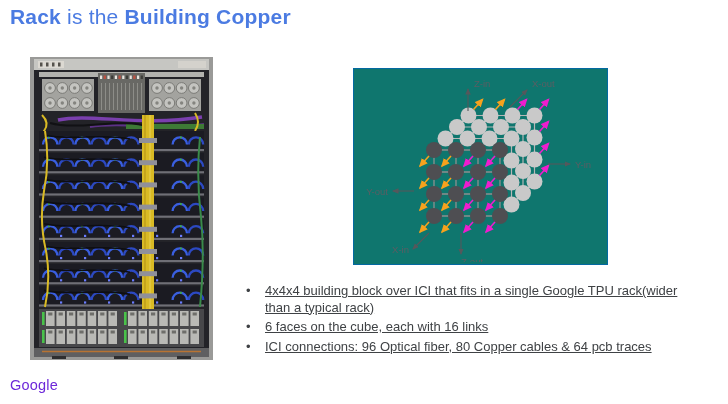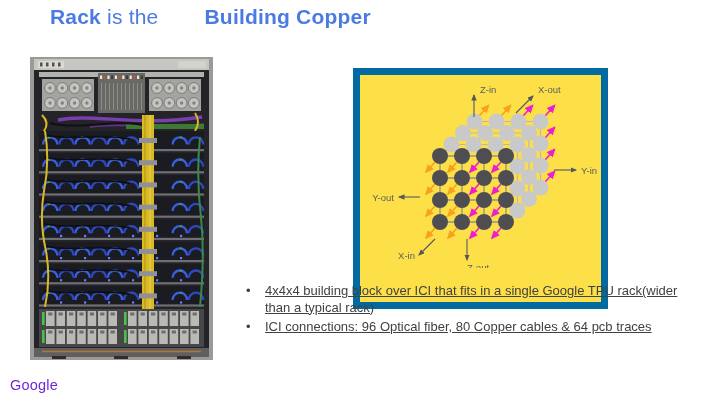--- a/index.html
+++ b/index.html
@@ -4,26 +4,26 @@
 <style>
   html,body{margin:0;padding:0;background:#e9e9e9;}
   .slide{
     position:relative;width:728px;height:404px;background:#ffffff;
     font-family:"Liberation Sans",sans-serif;overflow:hidden;margin:0 auto;
   }
   .title{
     position:absolute;left:10px;top:4px;font-size:21px;line-height:26px;
     color:#4b7be2;letter-spacing:.2px;white-space:nowrap;
   }
-  .title .b{font-weight:700;margin-left:40px;}
+  .title .b{font-weight:700;}
   .title .m{font-weight:400;}
   .photo-wrap{position:absolute;left:30px;top:57px;width:183px;height:303px;}
   .diagram-box{
-    position:absolute;left:353px;top:68px;width:255px;height:241px;
-    border:7px solid #0369a1;background:#fde047;box-sizing:border-box;
+    position:absolute;left:353px;top:68px;width:255px;height:197px;
+    border:1px solid #0369a1;background:#0f766e;box-sizing:border-box;
   }
   .bullets{
     position:absolute;left:240px;top:283px;width:458px;
     font-size:13px;line-height:16.5px;color:#3f4245;text-decoration:underline;
   }
   .bullets ul{list-style:none;margin:0;padding:0;}
   .bullets li{position:relative;padding-left:25px;margin-bottom:3px;}
   .bullets li::before{content:"\2022";position:absolute;left:6px;top:0;color:#3f4245;}
   .footer-logo{
     position:absolute;left:10px;top:377px;font-size:14.5px;color:#6d28d9;
@@ -466,18 +466,19 @@
           <text x="55" y="184" text-anchor="end">X-in</text>
           <line x1="107" y1="164" x2="107" y2="185" stroke="#55585c" stroke-width="1.1" marker-end="url(#ah-a)"></line>
           <text x="118" y="196" text-anchor="middle">Z-out</text>
         </g>
       </svg>
   </div>
 
   <div class="bullets">
     <ul>
       <li>4x4x4 building block over ICI that fits in a single Google TPU rack(wider than a typical rack)</li>
+      <li>6 faces on the cube, each with 16 links</li>
       <li>ICI connections: 96 Optical fiber, 80 Copper cables &amp; 64 pcb traces</li>
     </ul>
   </div>
 
   <div class="footer-logo">Google</div>
 </div>
 
 </body></html>

